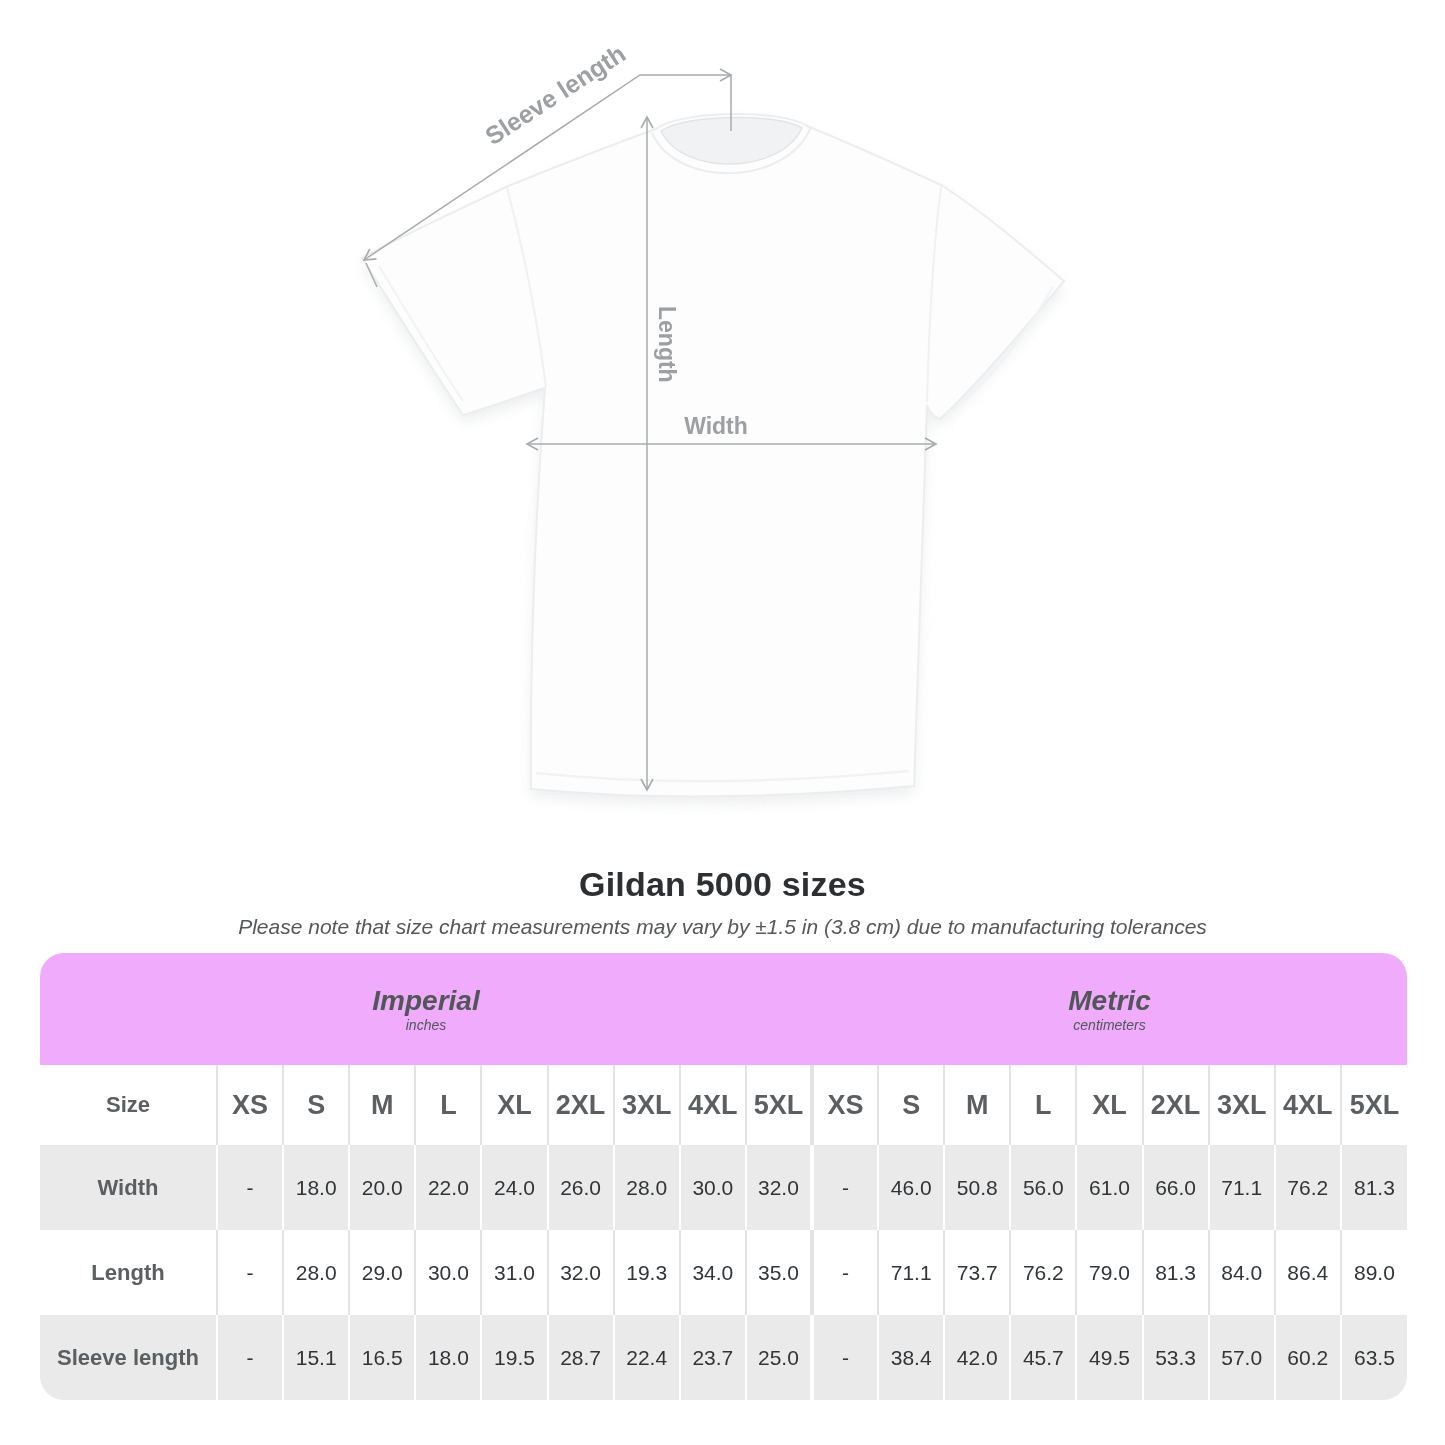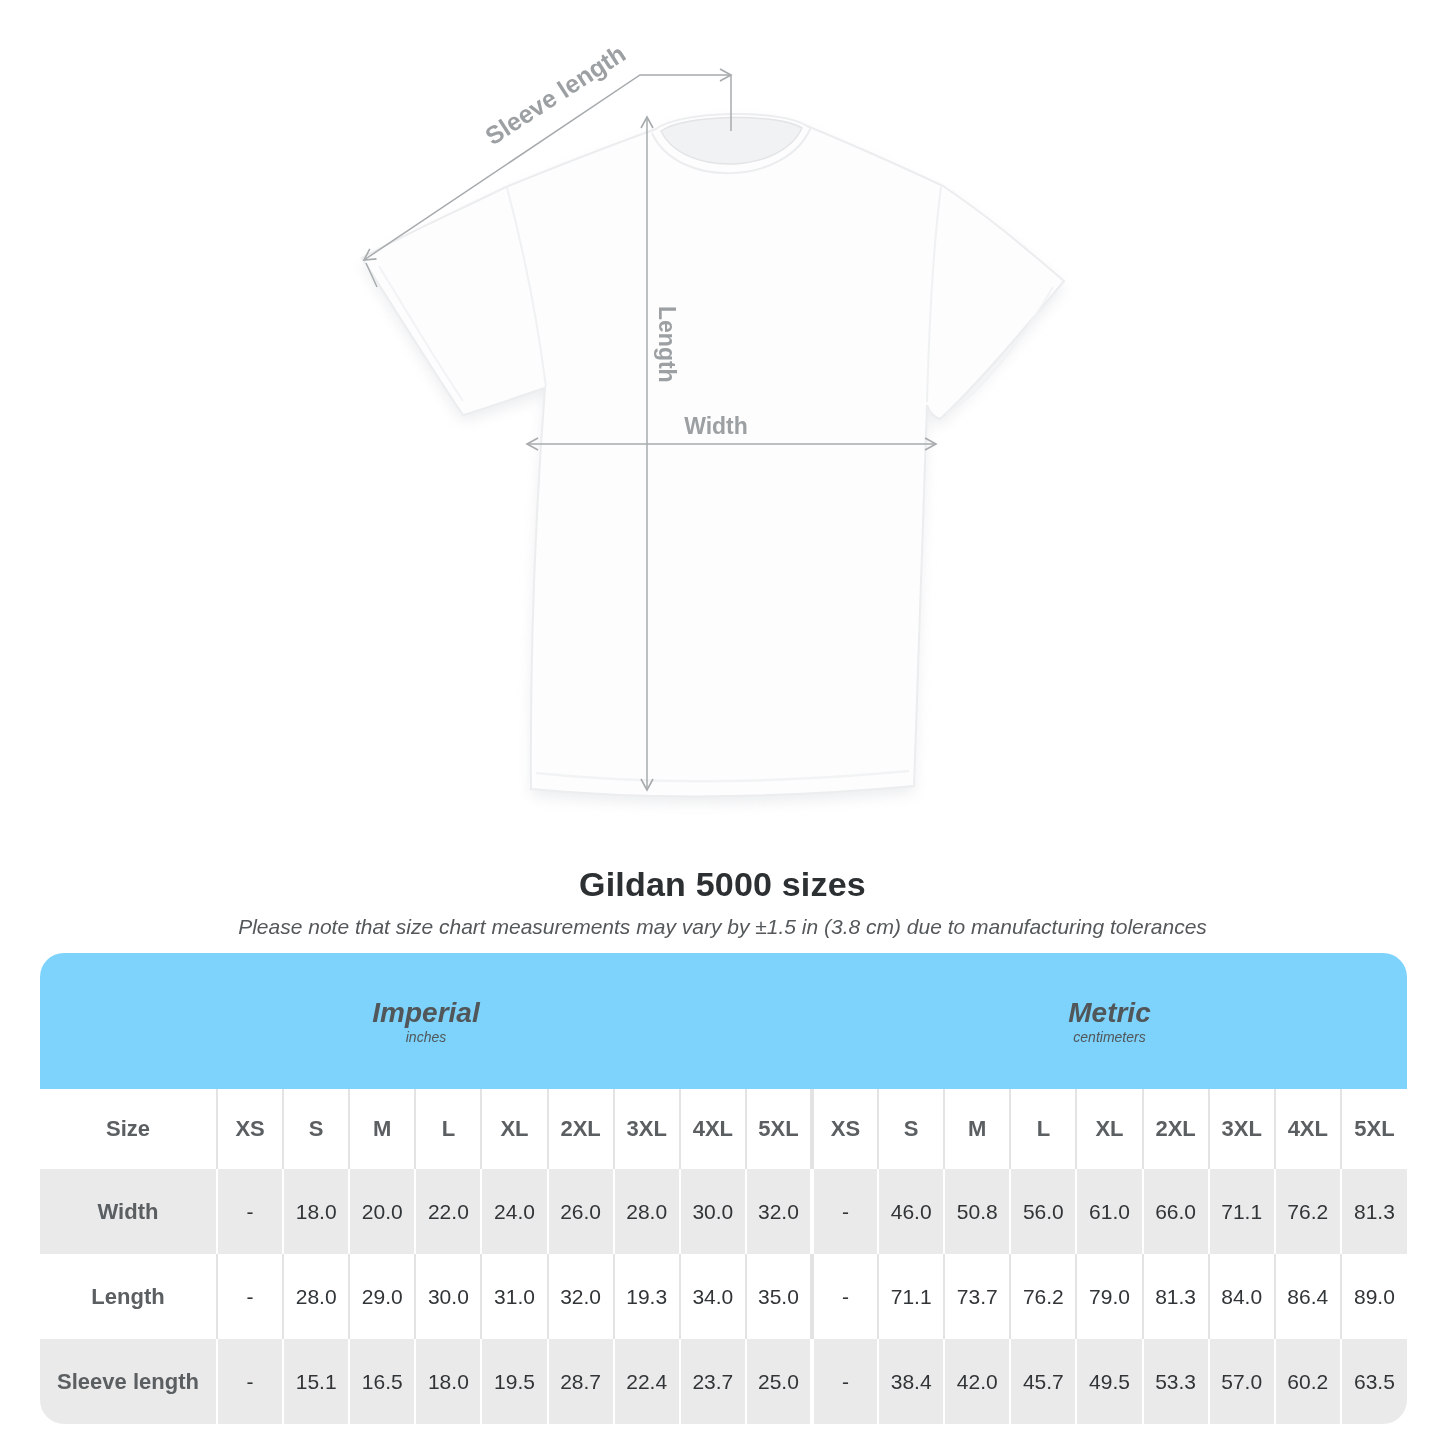--- a/index.html
+++ b/index.html
@@ -29,35 +29,35 @@
     position:absolute; left:40px; top:953px; width:1367px;
     border-radius:24px; overflow:hidden;
   }
   table.size-table {
     width:100%; border-collapse:collapse; table-layout:fixed;
   }
   .size-table th, .size-table td {
     padding:0; text-align:center; vertical-align:middle;
     font-family:"Liberation Sans", sans-serif;
   }
-  tr.unit-row > th { background:#7dd3fc; height:136px; border:none; }
+  tr.unit-row > th { background:#f0abfc; height:112px; border:none; }
   .unit-name  { font-size:28px; font-weight:700; font-style:italic; color:#515659; }
   .unit-sub   { font-size:14px; font-weight:400; font-style:italic; color:#515659; }
 
   tr.size-row > * { background:#ffffff; height:80px; }
   tr.row-white > * { background:#ffffff; height:85px; }
   tr.row-gray  > * { background:#eaeaea; height:85px; }
 
   tr.size-row  > :not(:first-child),
   tr.row-white > :not(:first-child) { border-left:2px solid #e3e3e3; }
   tr.row-gray  > :not(:first-child) { border-left:2px solid #ffffff; }
   .metric-start { border-left-width:4px !important; }
 
   .label-cell { font-weight:700; font-size:22px; color:#5b5f62; }
-  .size-cell  { font-weight:700; font-size:22px; color:#5b5f62; }
+  .size-cell  { font-weight:700; font-size:27px; color:#5b5f62; }
   .value-cell { font-weight:400; font-size:21px; color:#313538; }
 </style>
 </head>
 <body>
 
 <div class="stage">
 
   <svg class="diagram-svg" width="1445" height="830" viewBox="0 0 1445 830">
     <defs>
       <filter id="soft" x="-20%" y="-20%" width="140%" height="140%">

